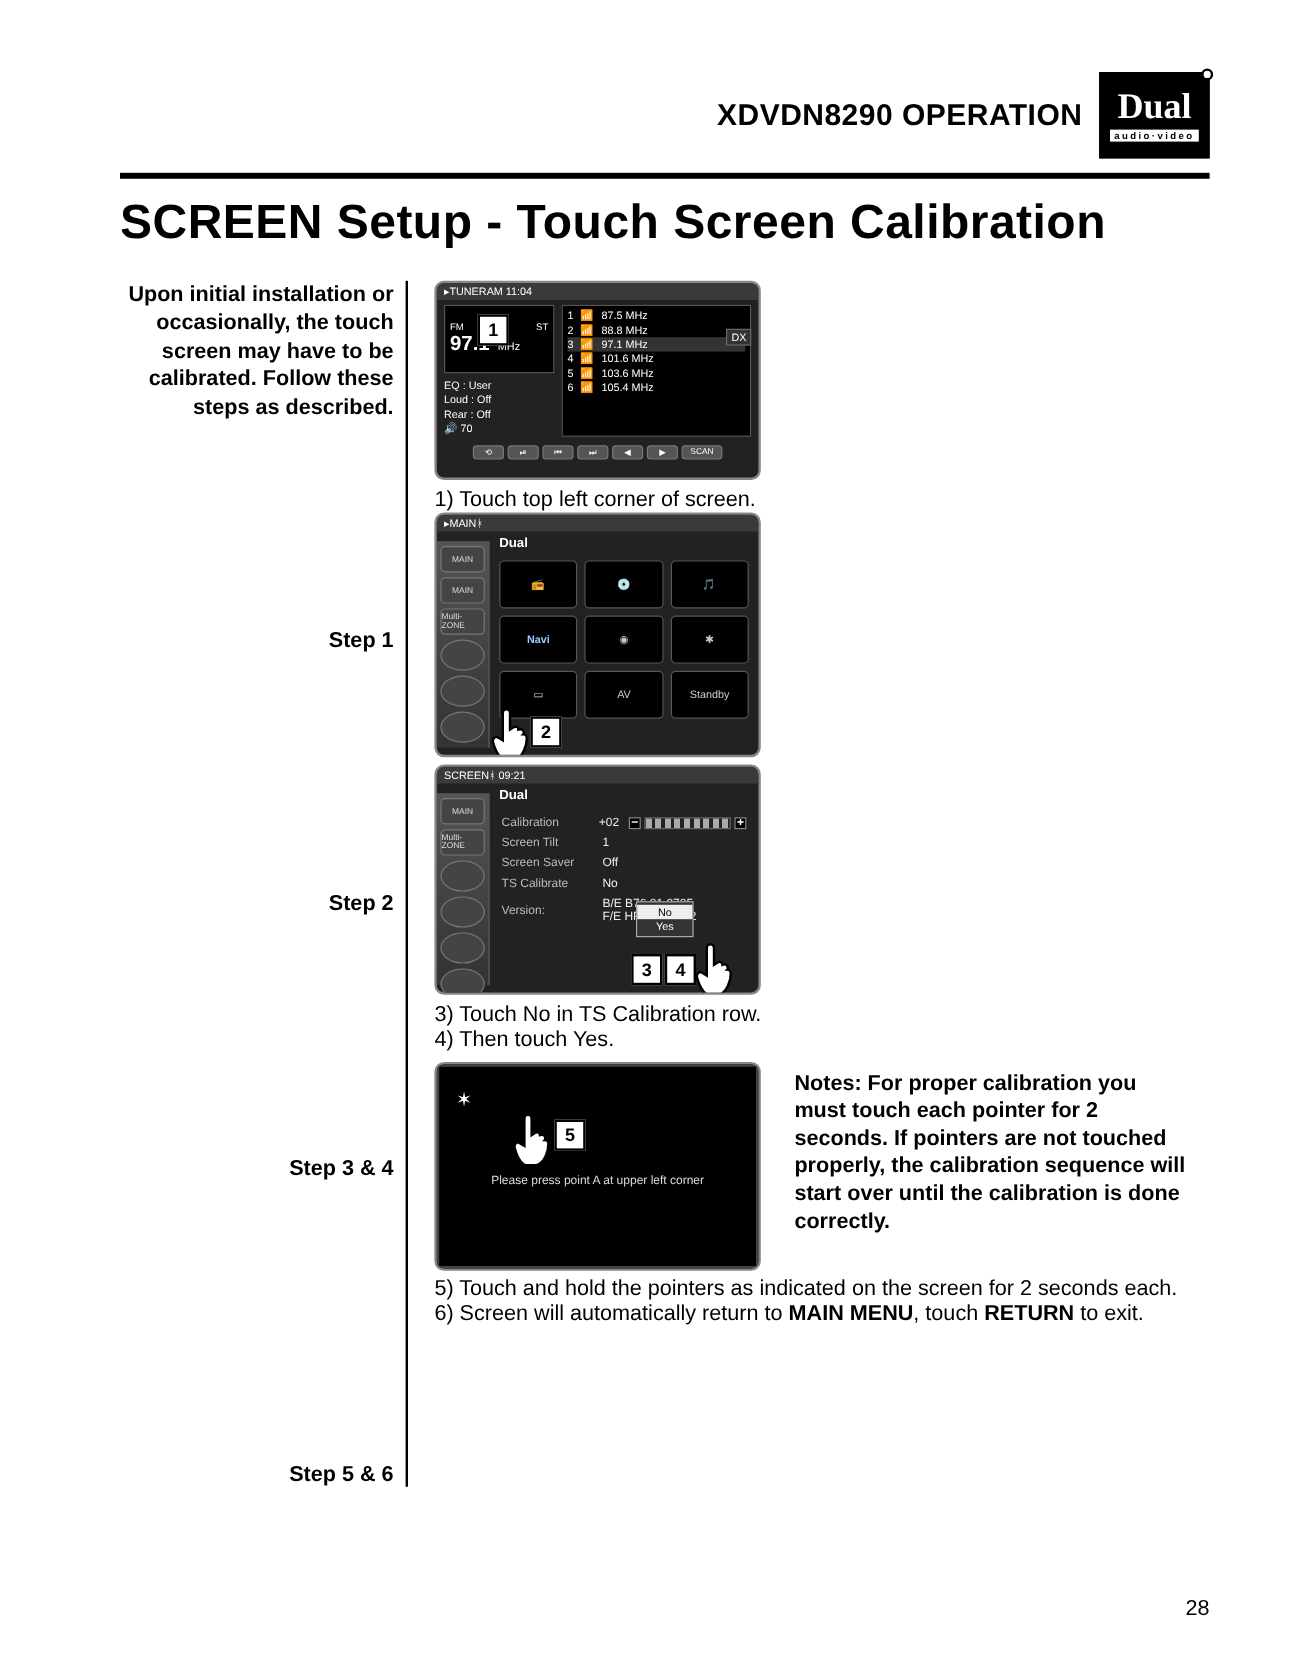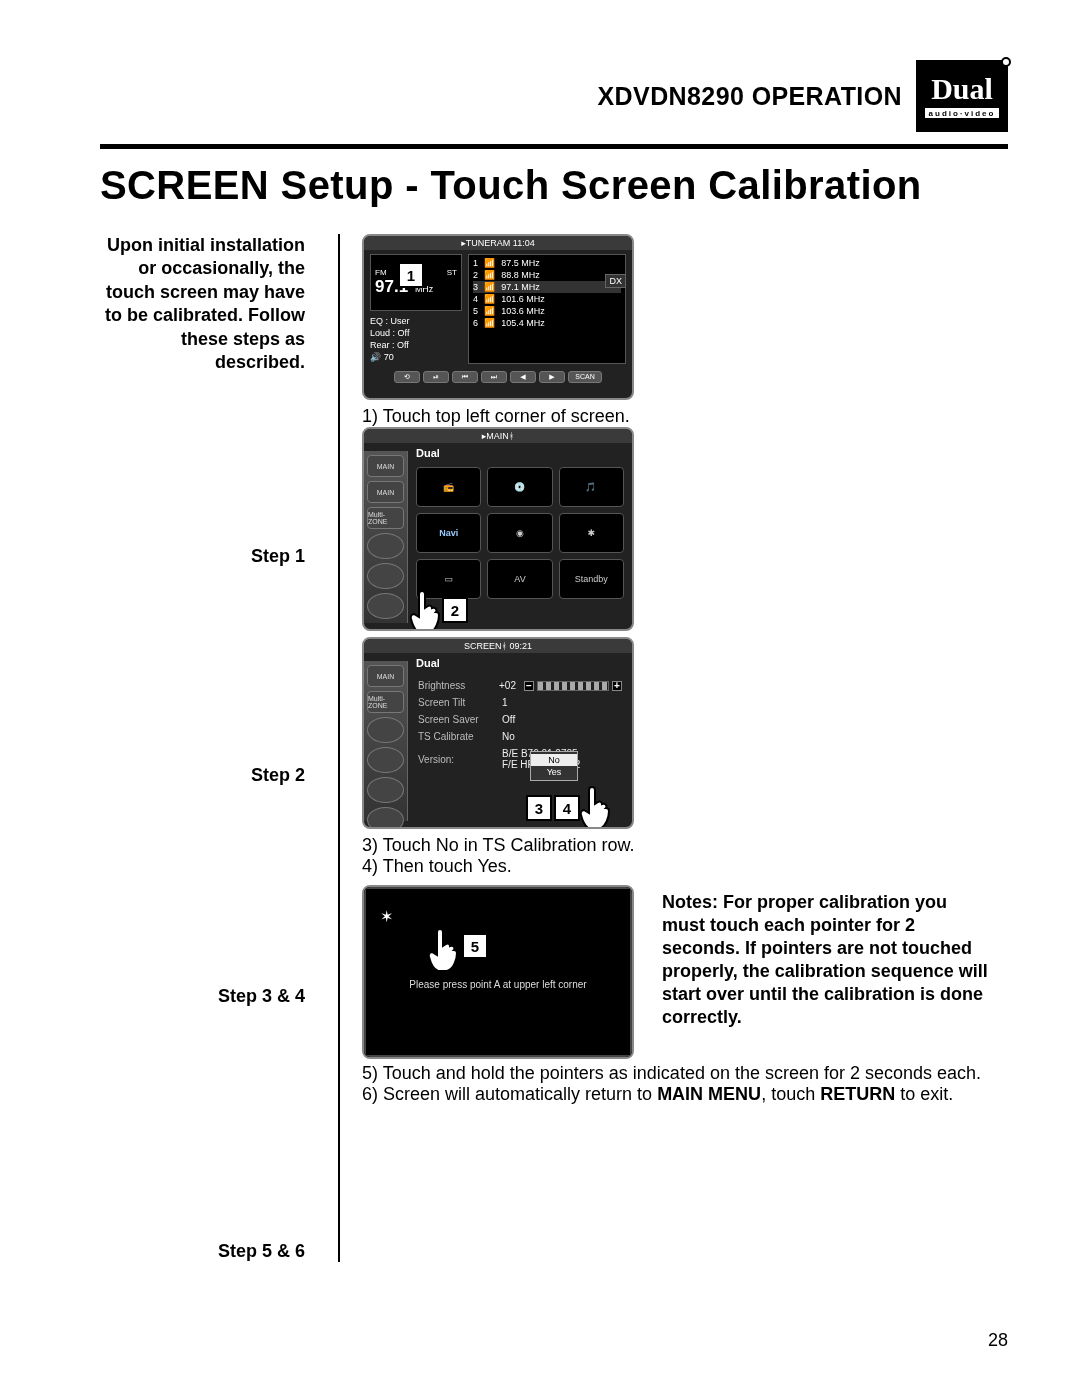--- a/index.html
+++ b/index.html
@@ -50,21 +50,21 @@
     font-size: 40px; font-weight: 800; margin: 0 0 26px 0;
     letter-spacing: 0.4px;
   }
   .content {
     display: flex; gap: 20px;
   }
   .left-col {
     flex: 0 0 240px;
     text-align: right;
     border-right: 2px solid #000;
-    padding-right: 33px;
+    padding-right: 10px;
   }
   .right-col {
     flex: 1 1 auto;
     padding-left: 2px;
   }
   .intro {
     font-size: 18px; font-weight: 700; line-height: 1.3;
     margin: 0 0 60px 0;
   }
   .step-label {
@@ -74,21 +74,21 @@
     font-size: 18px; margin: 0;
   }
   .row { margin-bottom: 10px; }
   .screenshot {
     width: 272px; border: 2px solid #888; border-radius: 8px;
     background:#222; color:#fff; font-size:10px;
     position: relative; overflow:hidden;
     margin: 0 0 6px 0;
   }
   .tuner-top {
-    display:flex; justify-content:center; align-items:center;
+    display:flex; justify-content:flex-start; align-items:center;
     background:#3a3a3a; padding:2px 6px; font-size:9px; border-radius:6px 6px 0 0;
   }
   .tuner-body { display:flex; gap:6px; padding:4px 6px; }
   .tuner-left {
     width:92px;
   }
   .freq-box { background:#000; border:1px solid #555; padding:13px 4px; margin-bottom:4px;}
   .freq-big { font-size:17px; font-weight:700; }
   .eq-list { font-size:9px; line-height:1.35; }
   .preset-list { flex:1; background:#000; border:1px solid #555; padding:2px 4px; font-size:9px;}
@@ -313,21 +313,21 @@
           <div class="side-btn">Multi-ZONE</div>
           <div class="side-btn circle"></div>
           <div class="side-btn circle"></div>
           <div class="side-btn circle"></div>
           <div class="side-btn circle"></div>
         </div>
         <div class="ss-body">
           <div style="padding:4px 8px 0; font-weight:700; font-size:11px;">Dual</div>
           <div class="screen-rows">
             <div class="srow">
-              <span class="lbl">Brightness</span>
+              <span class="lbl">Calibration</span>
               <span class="val">+02</span>
               <span class="slider">
                 <span class="box">−</span>
                 <span class="bar"></span>
                 <span class="box">+</span>
               </span>
             </div>
             <div class="srow">
               <span class="lbl">Screen Tilt</span>
               <span class="val">1</span>

